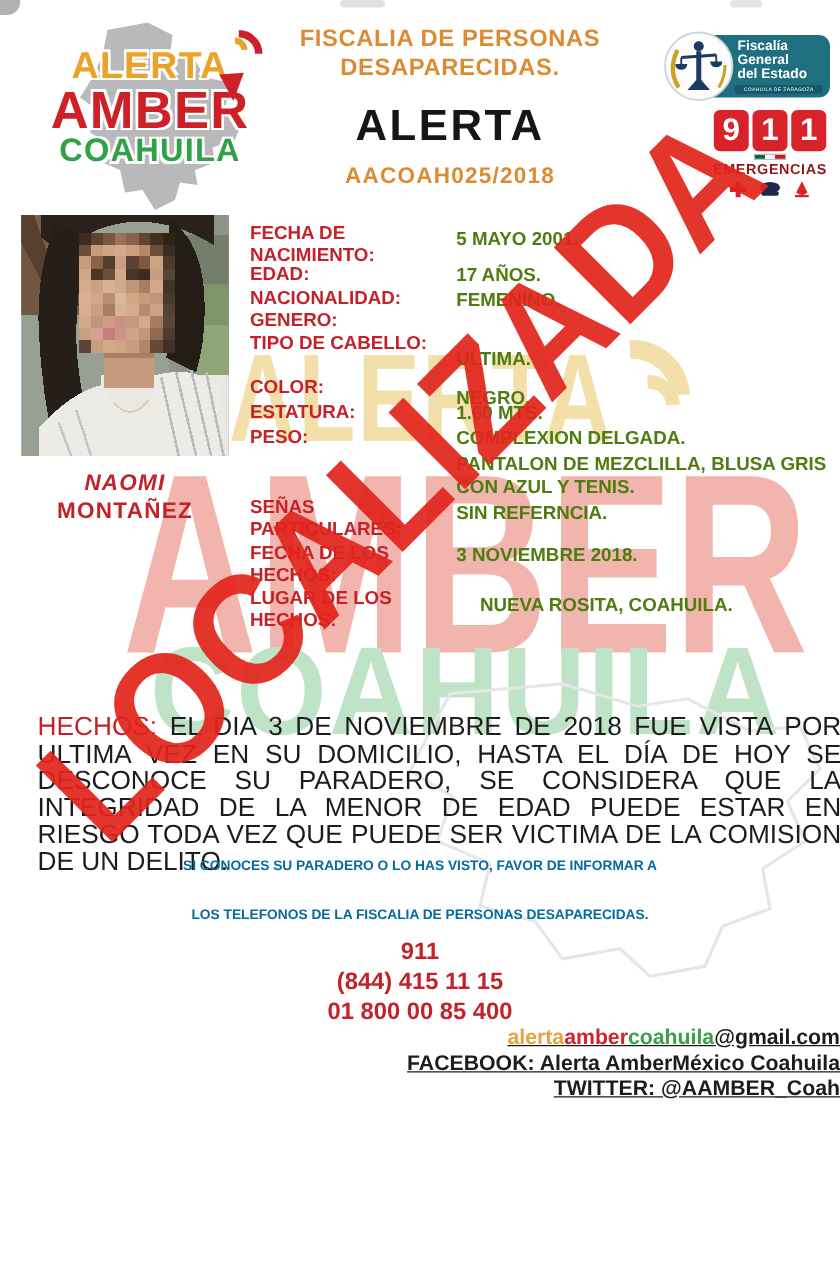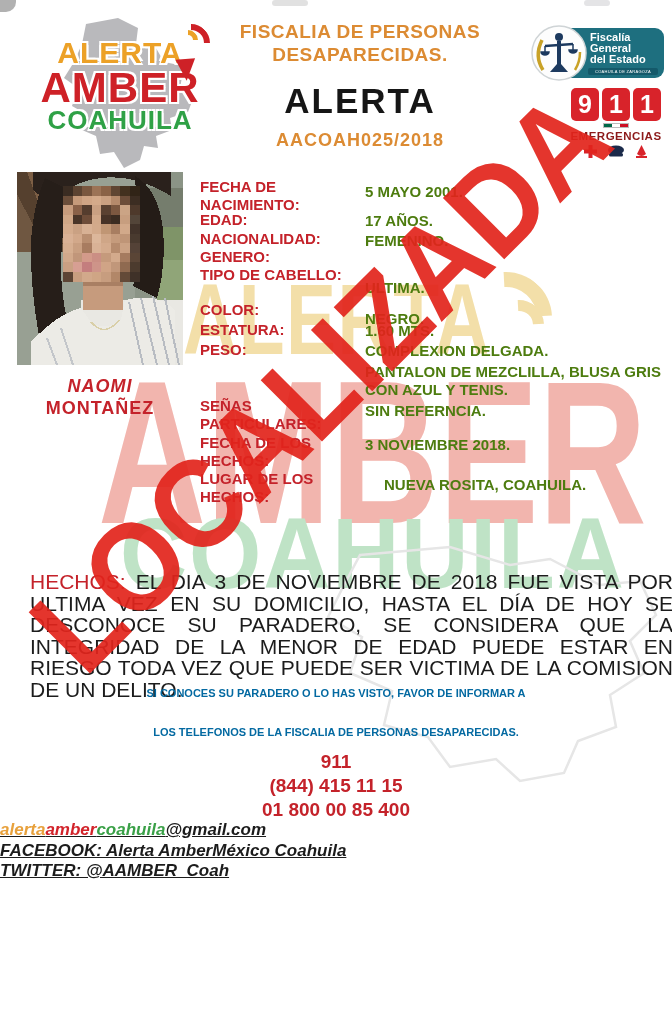--- a/index.html
+++ b/index.html
@@ -66,22 +66,22 @@
   .justify { text-align:justify; }
 
   
   .hechos { position:absolute; left:30px; top:571px; width:643px; text-align:justify;
             font-weight:normal; font-size:21px; line-height:21.5px; color:#1c1c1c; z-index:2; }
   .hechos .hl { color:#c4222a; }
   .notice { position:absolute; left:0; width:672px; text-align:center; font-weight:bold;
             font-size:11px; color:#0369a1; z-index:2; }
   .phone  { position:absolute; left:0; width:672px; text-align:center; font-weight:bold;
             font-size:19px; color:#c4222a; z-index:2; }
-  .social { position:absolute; left:0; width:672px; text-align:left; font-weight:bold;
-            font-size:17px; color:#1c1c1c; z-index:2;font-style:italic; }
+  .social { position:absolute; left:0; width:672px; text-align:right; font-weight:bold;
+            font-size:17px; color:#1c1c1c; z-index:2; }
   .social u, .email-line { text-decoration:underline; }
   .email-line { color:#1c1c1c; }
   .e-org { color:#e8a13c; } .e-red { color:#d2232a; } .e-grn { color:#3aa047; }
 
   
   .stamp { position:absolute; left:320px; top:382px; z-index:10; white-space:nowrap;
            font-size:126px; font-weight:bold; color:#e2241c; opacity:.92;
            transform:translate(-50%,-50%) rotate(-45deg) scaleX(.92); letter-spacing:0; }
 
   

